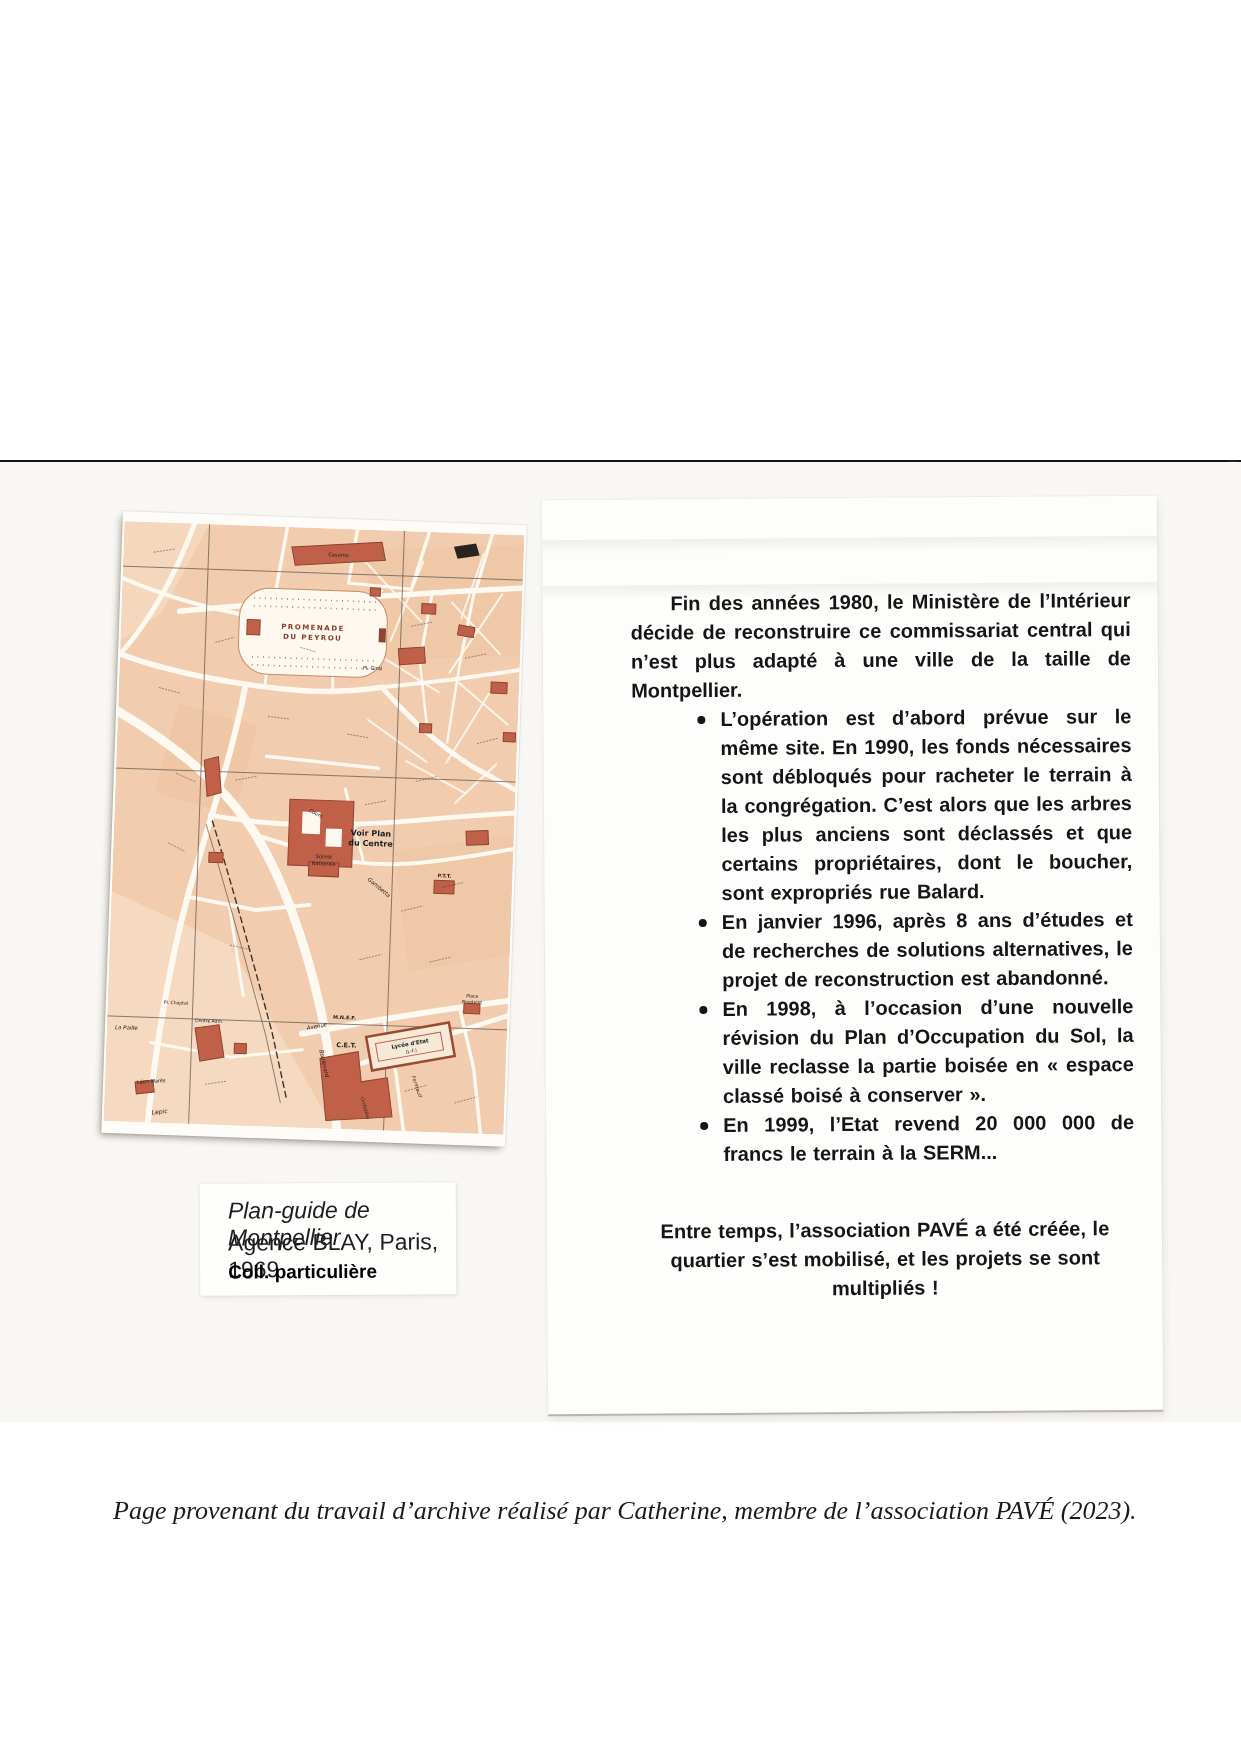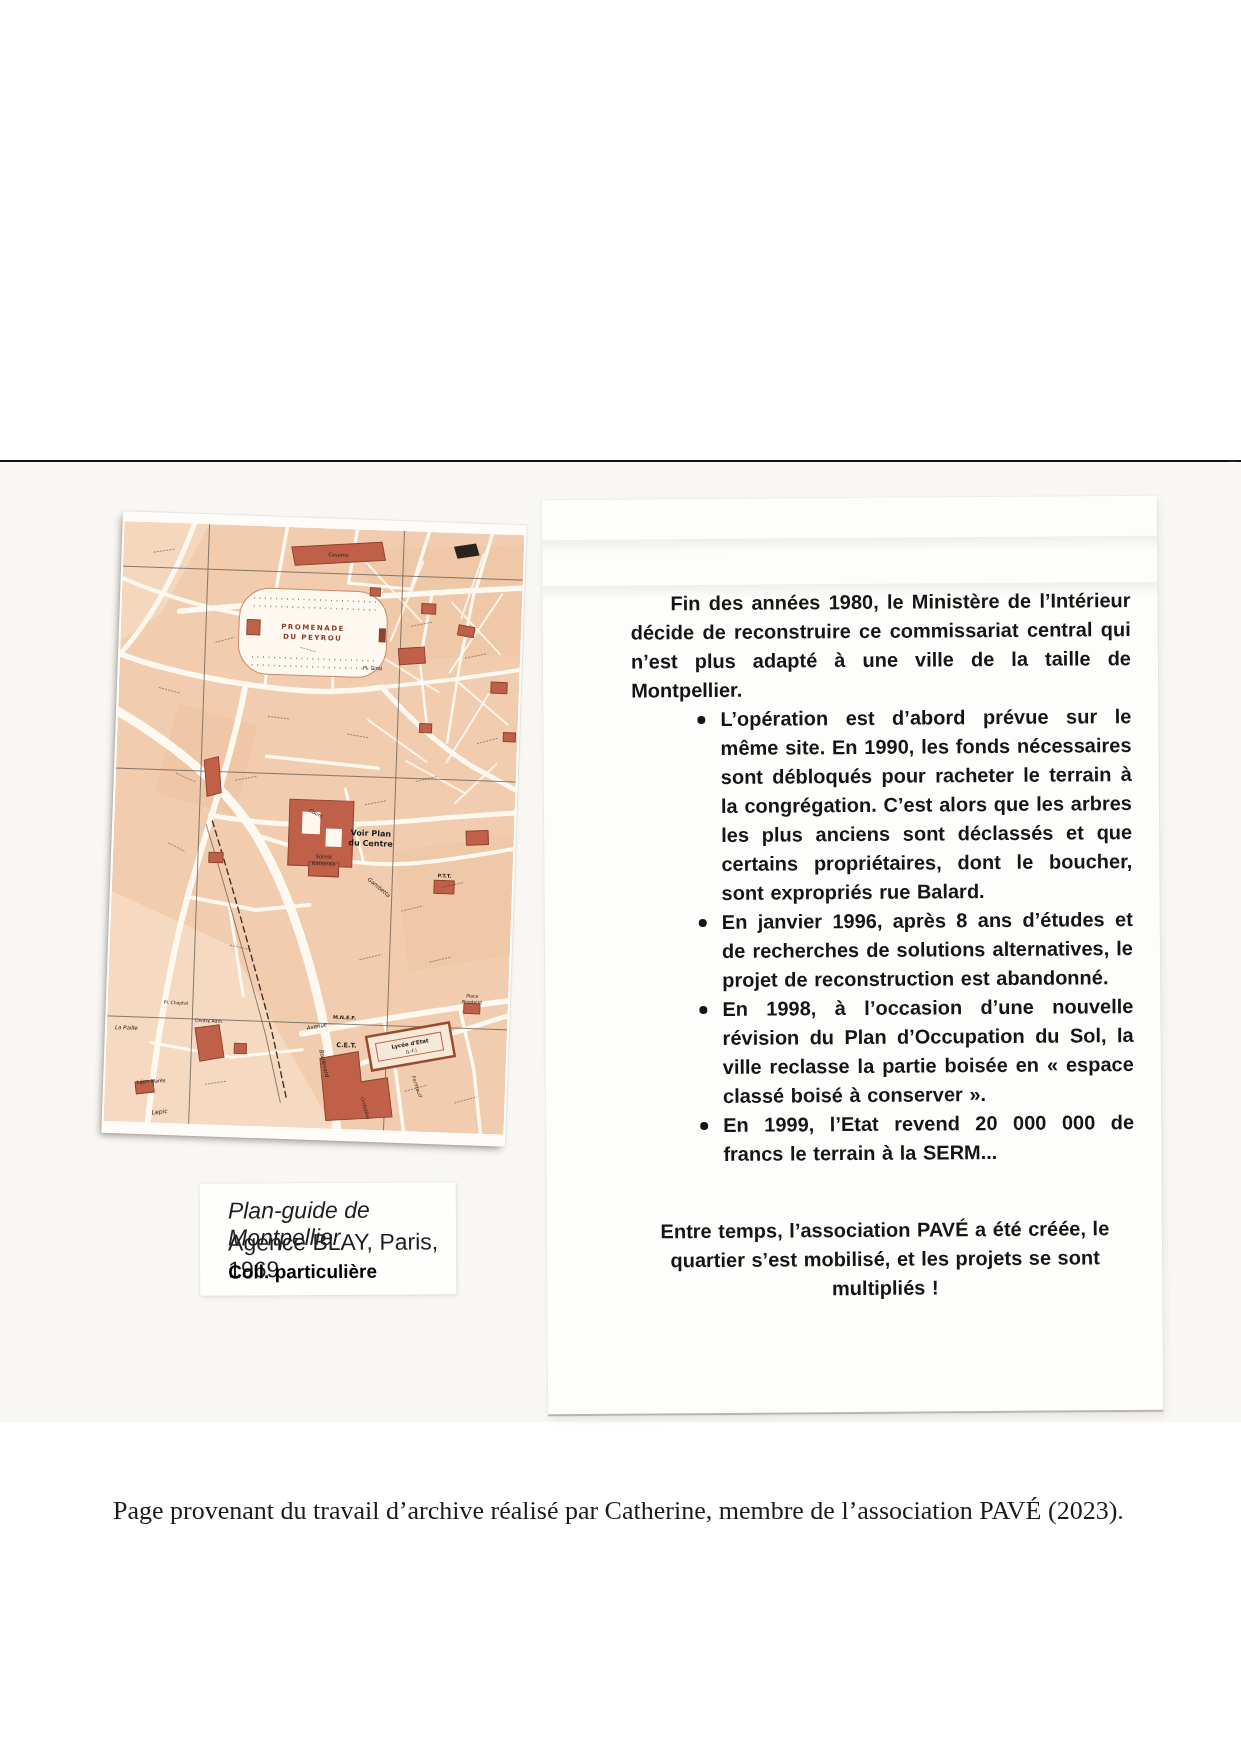--- a/index.html
+++ b/index.html
@@ -40,21 +40,21 @@
   .sheet-text{position:absolute;left:88px;top:90px;width:500px;color:#151515;
     font-size:20px;line-height:29px;font-weight:bold;word-spacing:1px;}
   .sheet-text p.opening{margin:0;text-align:justify;text-indent:40px;}
   .sheet-text ul{margin:0;padding:0;list-style:none;}
   .sheet-text li{position:relative;margin-left:89px;text-align:justify;}
   .sheet-text li .dot{position:absolute;left:-23px;top:11px;width:8px;height:8px;border-radius:50%;background:#151515;}
   .sheet-text .closing{margin:48px 0 0 0;text-align:center;}
 
   
   .footer-caption{position:absolute;left:113px;top:1490px;width:1030px;
-    font-family:"Liberation Serif",serif;font-size:26px;line-height:41px;color:#1a1a1a;}
+    font-family:"Liberation Serif",serif;font-size:26px;line-height:41px;color:#1a1a1a;font-style:italic;}
 </style>
 </head>
 <body>
 
 <div class="divider"></div>
 <div class="divider-blob"></div>
 <div class="divider-shadow"></div>
 <div class="scan-band"></div>
 
 <div class="map-photo">

